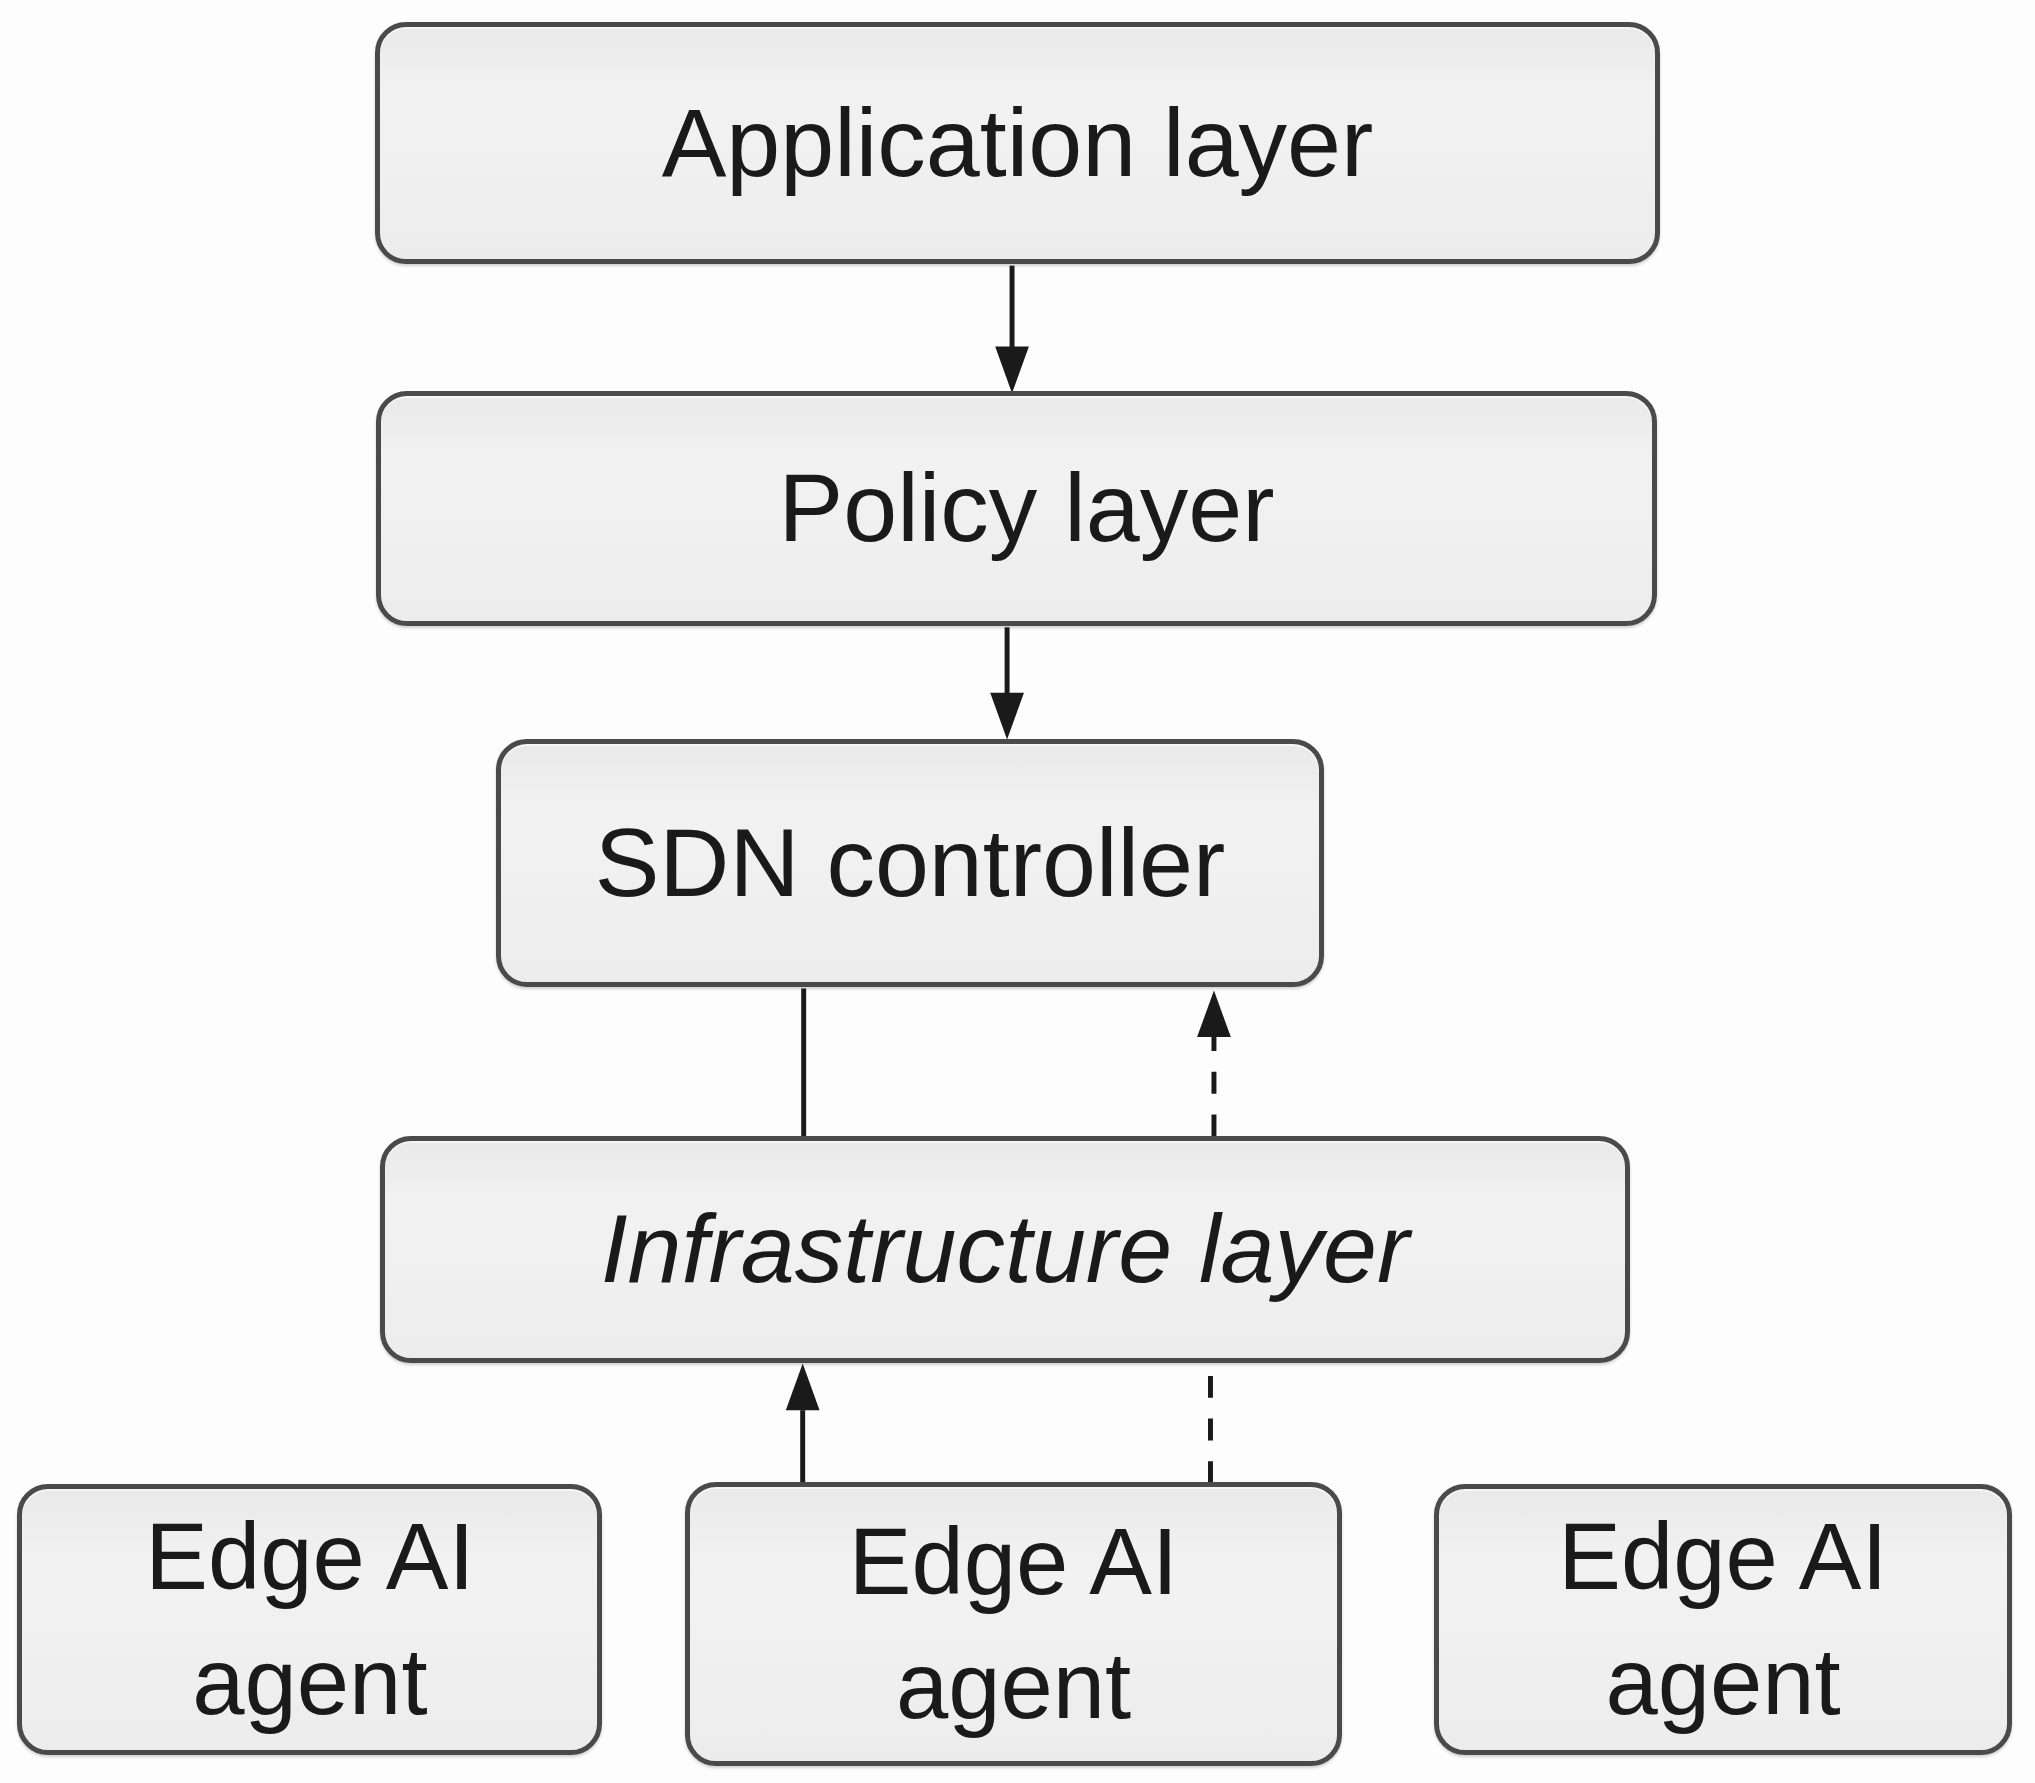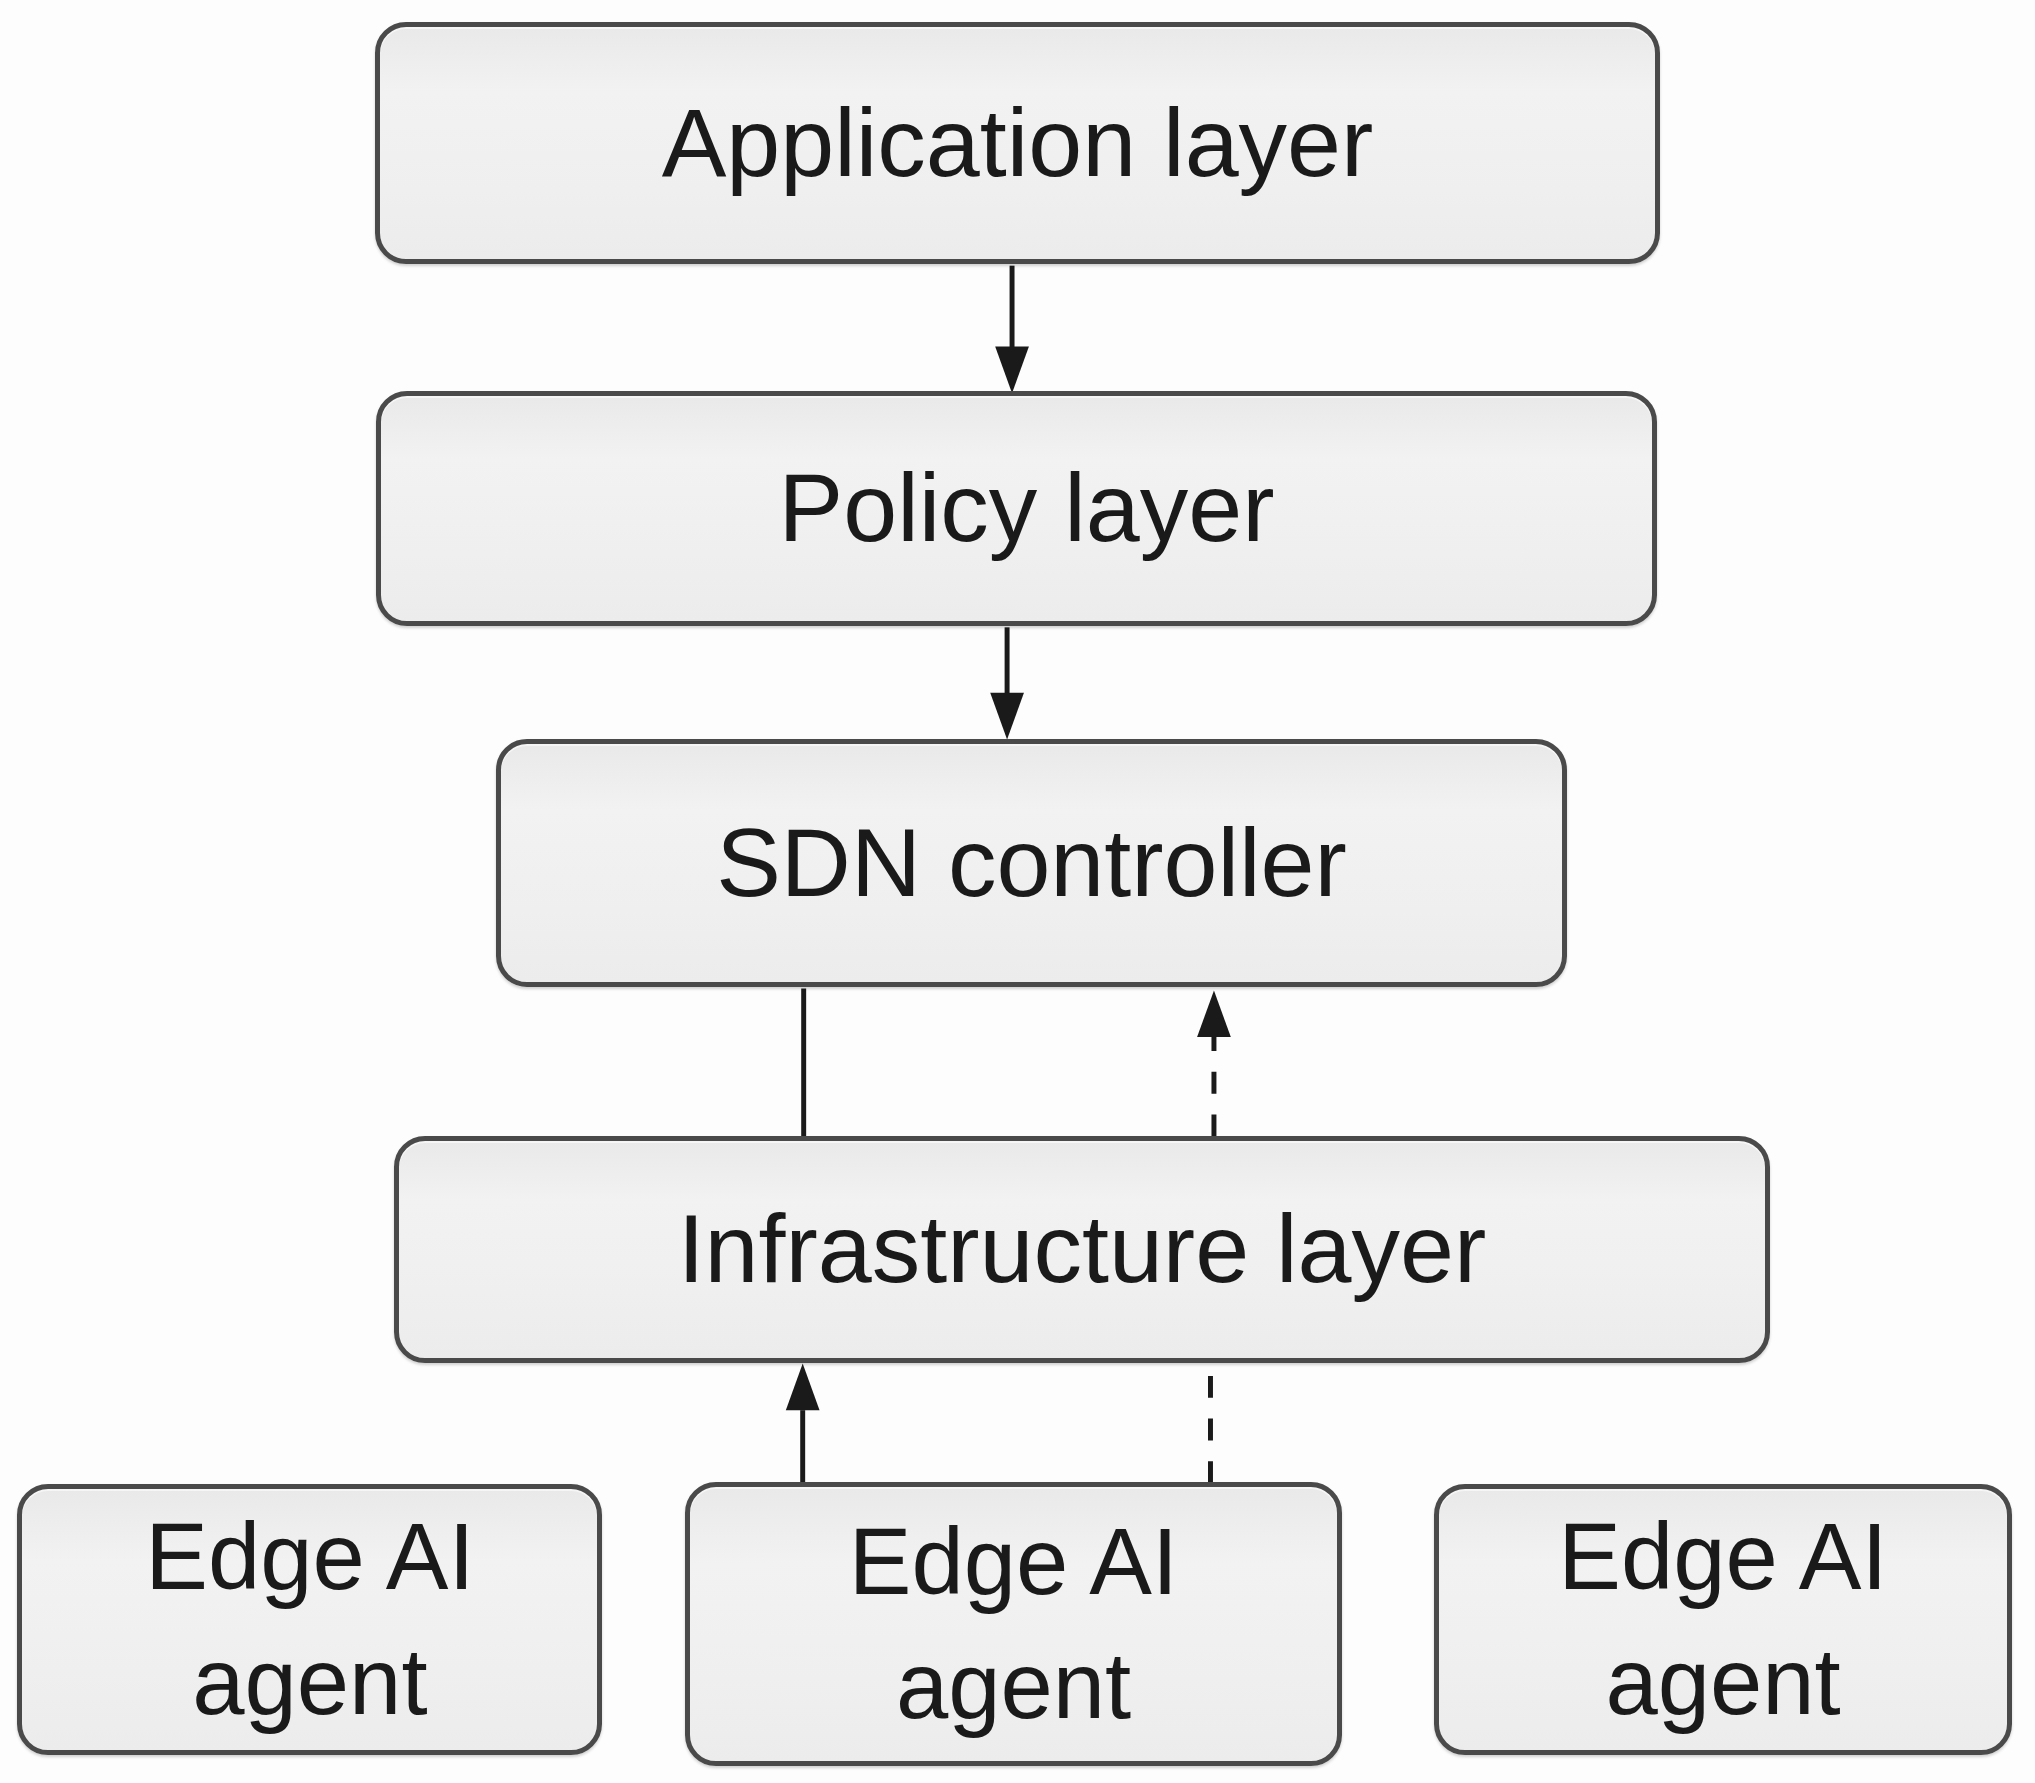--- a/index.html
+++ b/index.html
@@ -44,22 +44,22 @@
   .node .label-line {
     display: block;
     font-size: 94px;
     line-height: 1.32;
     color: #1a1a1a;
     white-space: nowrap;
   }
   
   #node-application     { left: 375px;  top: 22px;   width: 1285px; height: 242px; }
   #node-policy          { left: 376px;  top: 391px;  width: 1281px; height: 235px; padding-left: 20px; }
-  #node-sdn             { left: 496px; top: 739px; width: 1071px; height: 248px; }
-  #node-infrastructure  { left: 394px;  top: 1136px; width: 1376px; height: 227px; }
+  #node-sdn             { left: 496px; top: 739px; width: 828px; height: 248px; }
+  #node-infrastructure  { left: 380px;  top: 1136px; width: 1250px; height: 227px; font-style: italic; }
   #node-agent-left      { left: 17.4px;   top: 1484px; width: 585px; height: 271px; }
   #node-agent-middle    { left: 685px; top: 1482px; width: 657px; height: 284px; }
   #node-agent-right     { left: 1434px; top: 1484px; width: 578px; height: 271px; }
 
   .connector-line {
     stroke: #1a1a1a;
     stroke-width: 10;
     fill: none;
   }
   .connector-line.dashed {

